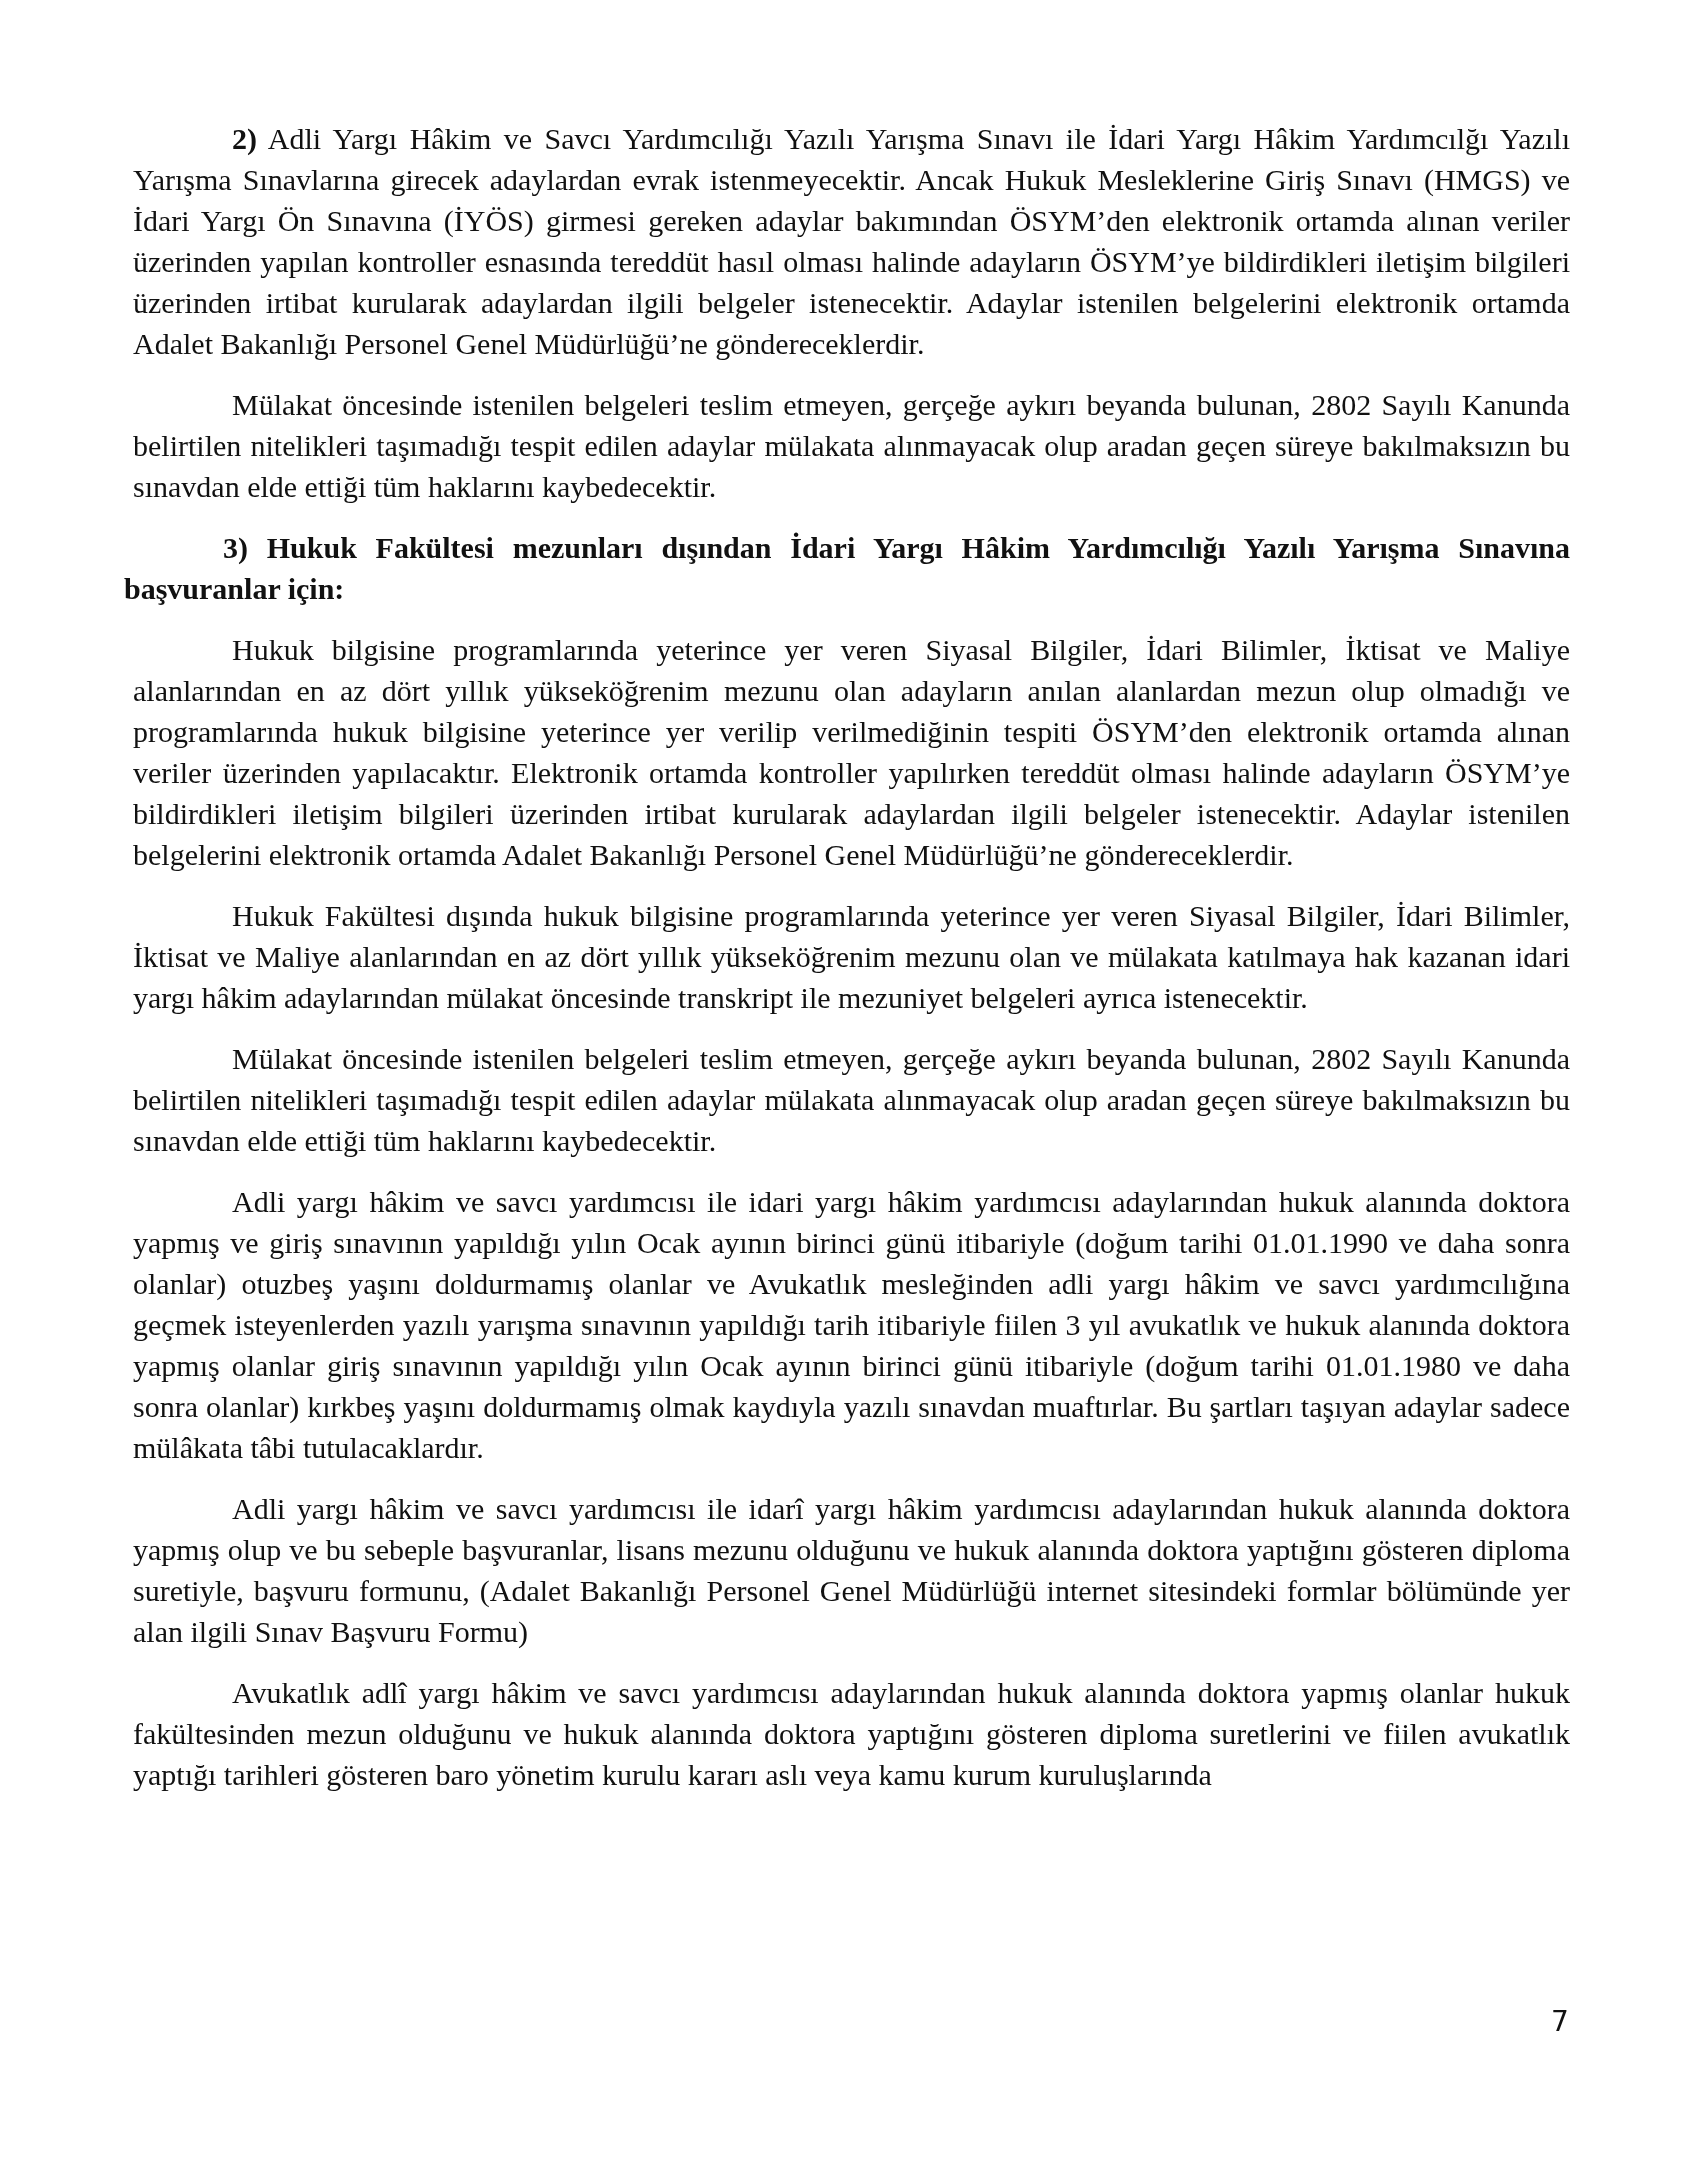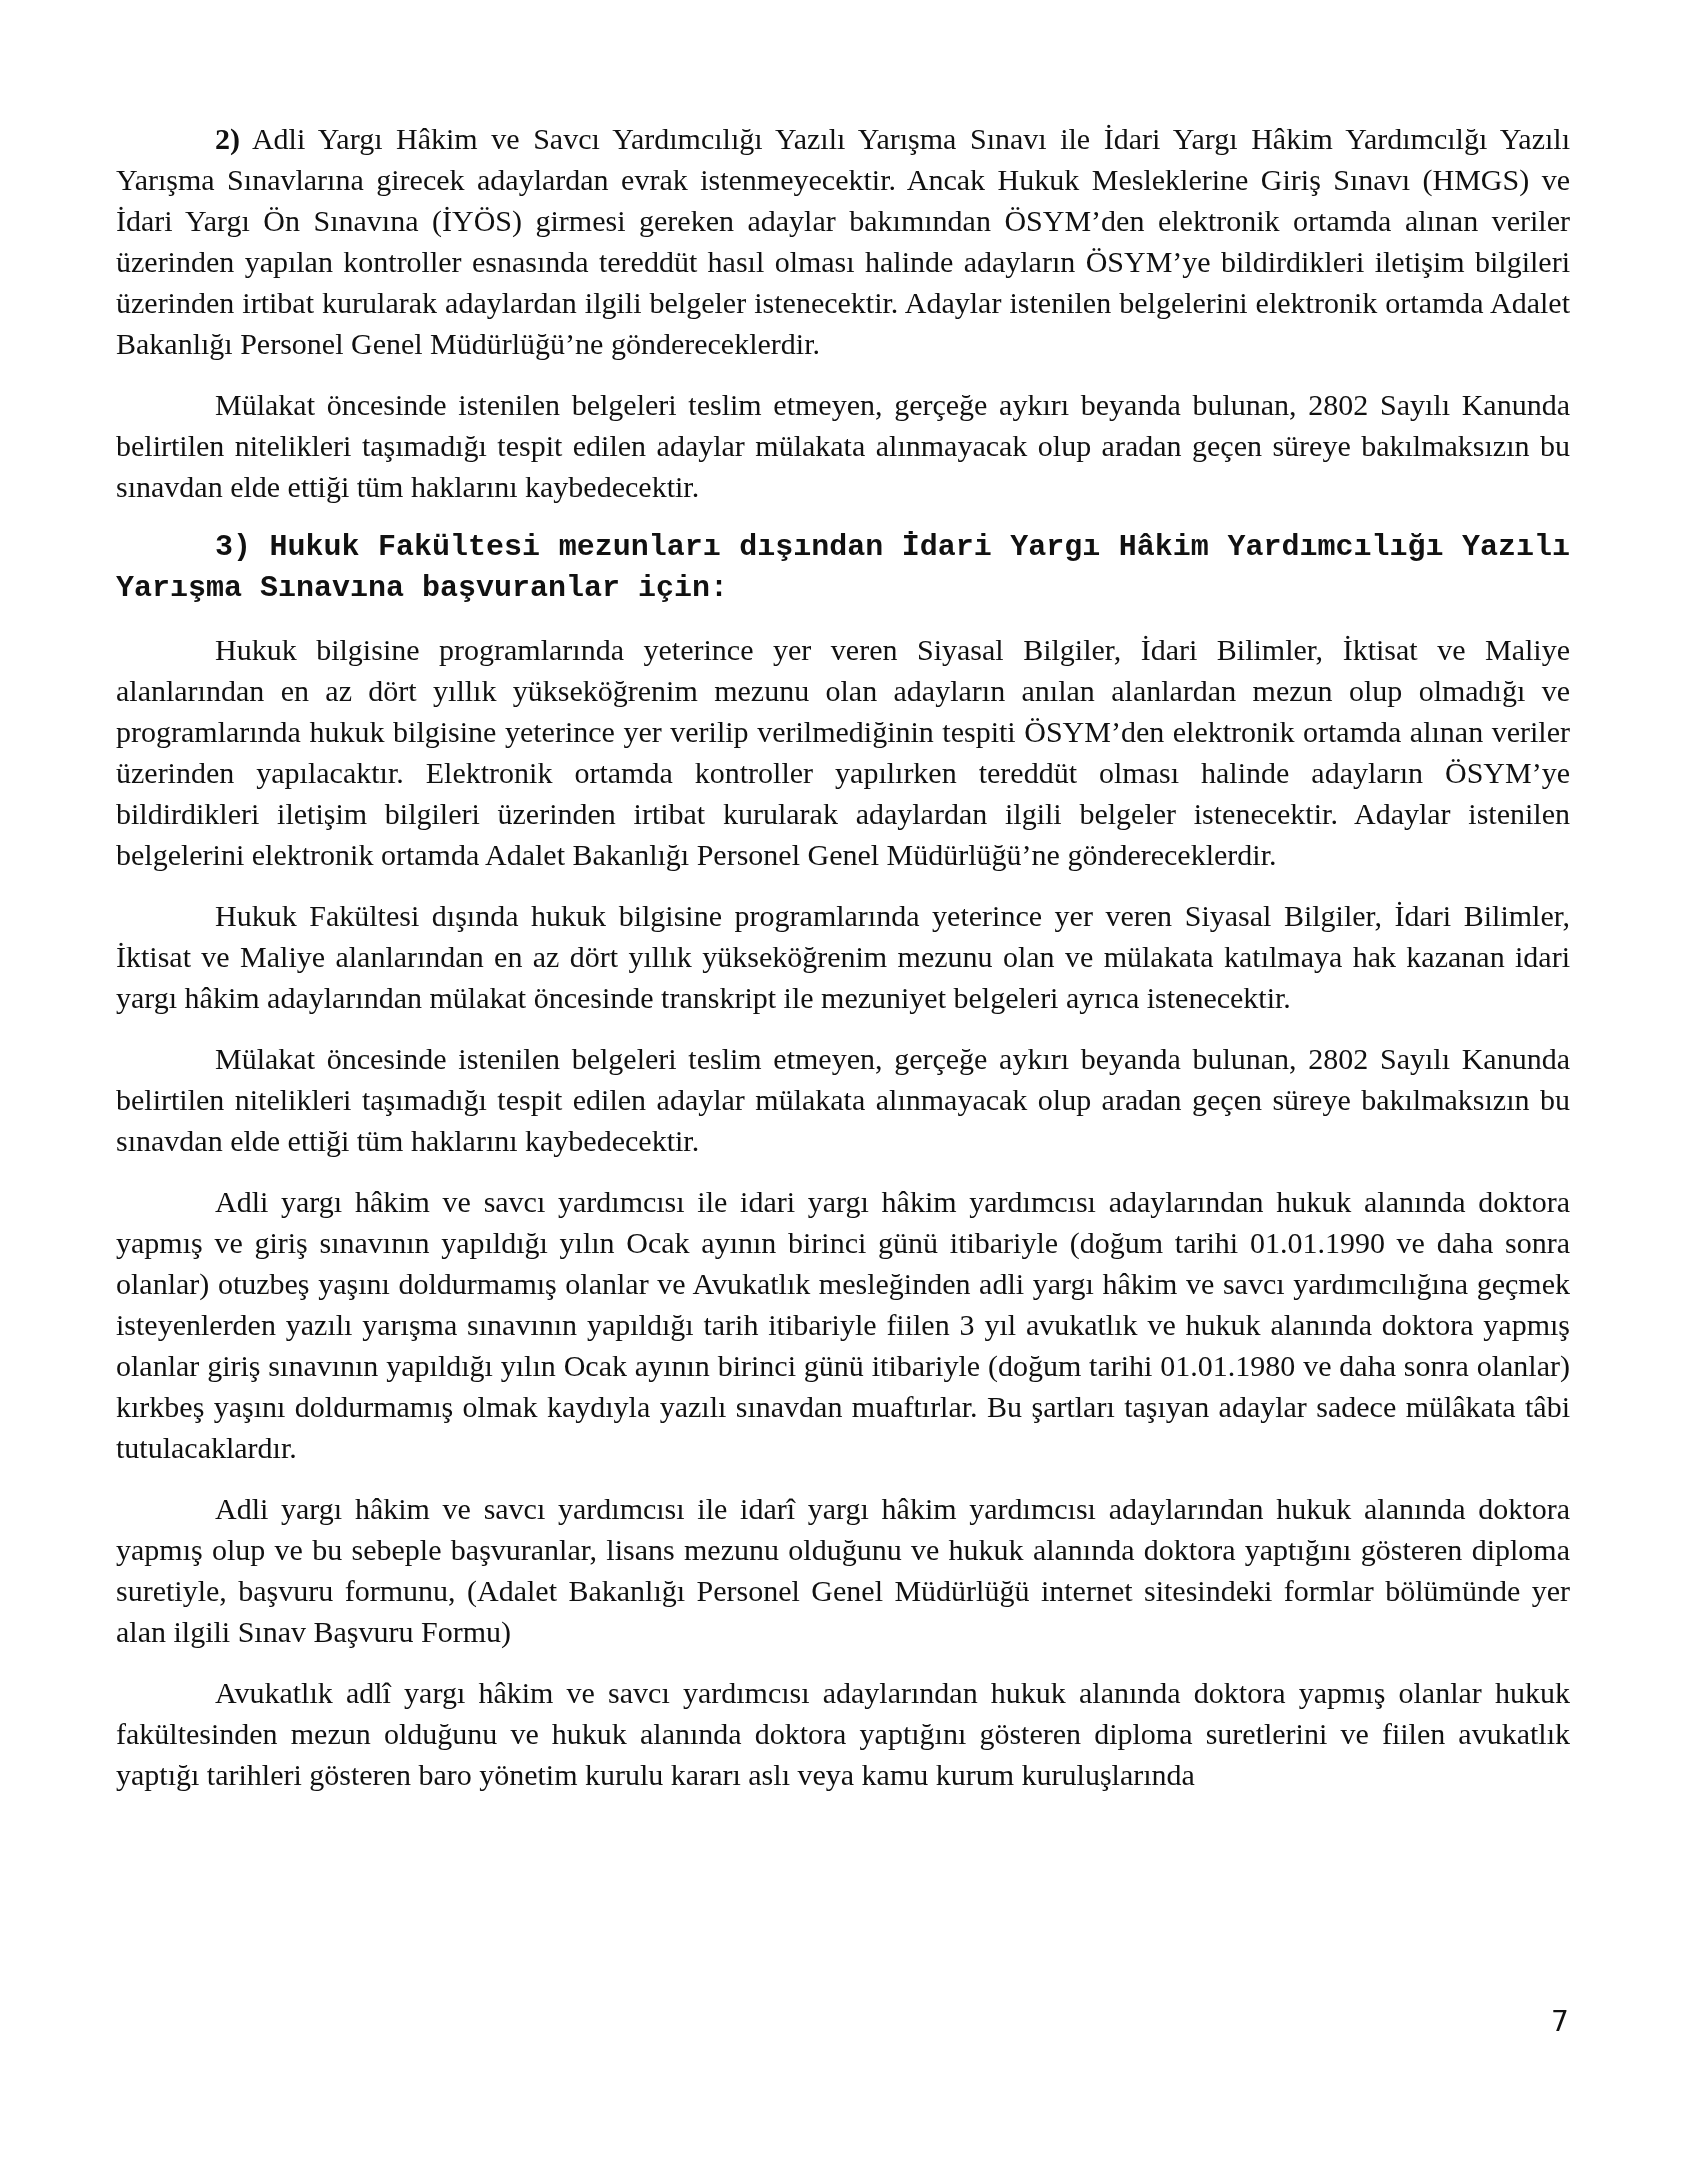--- a/index.html
+++ b/index.html
@@ -8,30 +8,29 @@
     position: absolute;
     left: 116px;
     top: 118px;
     width: 1454px;
     font-family: "Liberation Serif", serif;
     font-size: 30px;
     line-height: 41px;
     color: #111111;
   }
   .para {
-    margin: 0 0 20px 0;
+    margin: 0 0 20px 17px;
     text-align: justify;
     text-indent: 99px;
   }
   .heading {
-    margin: 0 0 20px 0;
+    margin: 0 0 20px 8px;
     font-weight: bold;
     text-align: justify;
     text-indent: 99px;
-    font-family: Liberation Mono, monospace;
   }
   .bold { font-weight: bold; }
   .page-number {
     position: absolute;
     left: 1551px;
     top: 2005px;
     font-family: "DejaVu Sans", sans-serif;
     font-size: 28px;
     color: #111111;
   }

